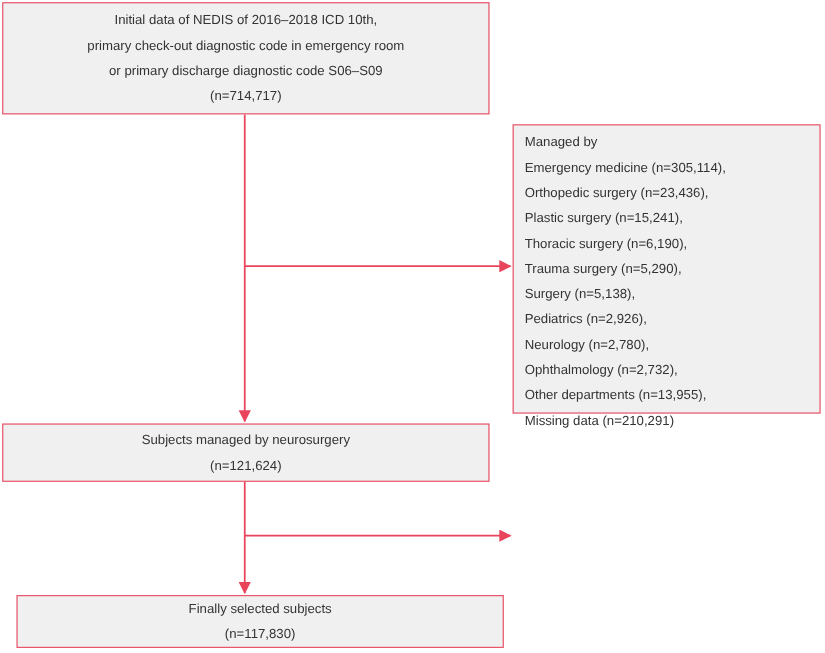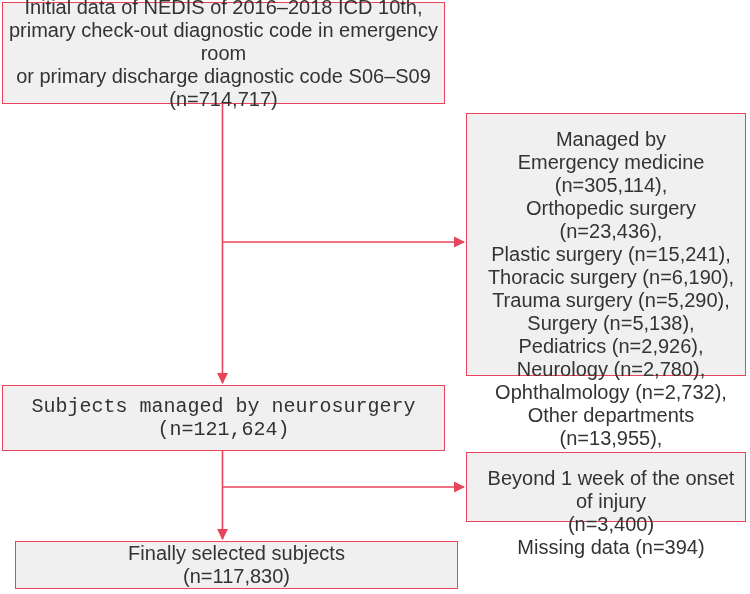--- a/index.html
+++ b/index.html
@@ -17,44 +17,44 @@
   #flowchart {
     position: relative;
     width: 750px;
     height: 594px;
   }
   .node {
     position: absolute;
     box-sizing: border-box;
     background: #f0f0f0;
     border: 1.5px solid #e8455c;
-    font-size: 20px;
+    font-size: 12px;
     line-height: 23px;
     color: #333333;
     white-space: pre-line;
   }
   .node.centered {
     display: flex;
     align-items: center;
     justify-content: center;
     text-align: center;
   }
   .node.listbox {
-    text-align: center;
-    padding: 14px 0 7px 10px;
+    text-align: left;
+    padding: 4px 0 7px 10px;
   }
   
   #node-initial {
     left: 2px;  top: 2px;    width: 443px; height: 102px;
   }
   #node-excluded-departments {
     left: 466px; top: 113px; width: 280px; height: 263px;
   }
   #node-neurosurgery {
-    left: 2px;  top: 385px;  width: 443px; height: 66px; font-family: Liberation Mono, monospace;
+    left: 2px;  top: 385px;  width: 443px; height: 53px;
   }
   #node-excluded-timing {
     left: 466px; top: 452px; width: 280px; height: 70px;
   }
   #node-final {
     left: 15px;  top: 541px;  width: 443px; height: 48px;
   }
   
   #connectors {
     position: absolute;
@@ -100,20 +100,17 @@
 Surgery (n=5,138),
 Pediatrics (n=2,926),
 Neurology (n=2,780),
 Ophthalmology (n=2,732),
 Other departments (n=13,955),
 Missing data (n=210,291)</div>
 
   <div class="node centered" id="node-neurosurgery">Subjects managed by neurosurgery
 (n=121,624)</div>
 
-  <div class="node listbox" id="node-excluded-timing">Beyond 1 week of the onset of injury
-(n=3,400)
-Missing data (n=394)</div>
 
   <div class="node centered" id="node-final">Finally selected subjects
 (n=117,830)</div>
 
 </div>
 
 </body></html>

